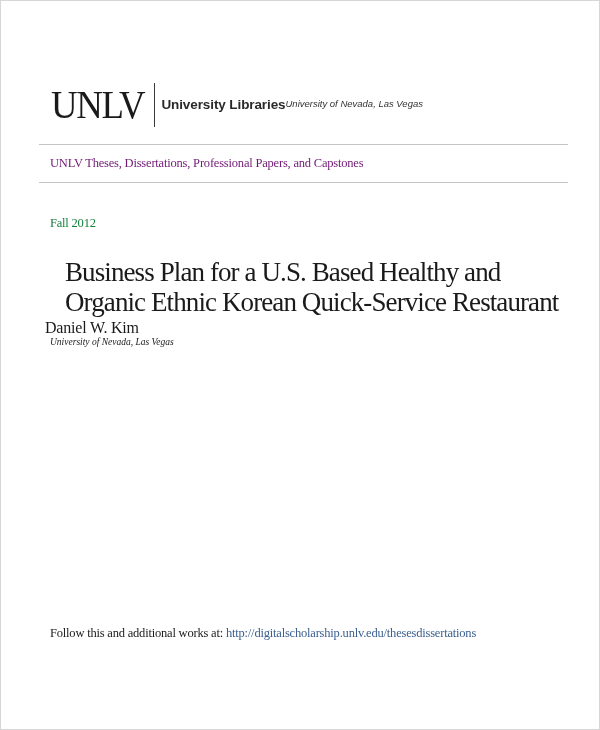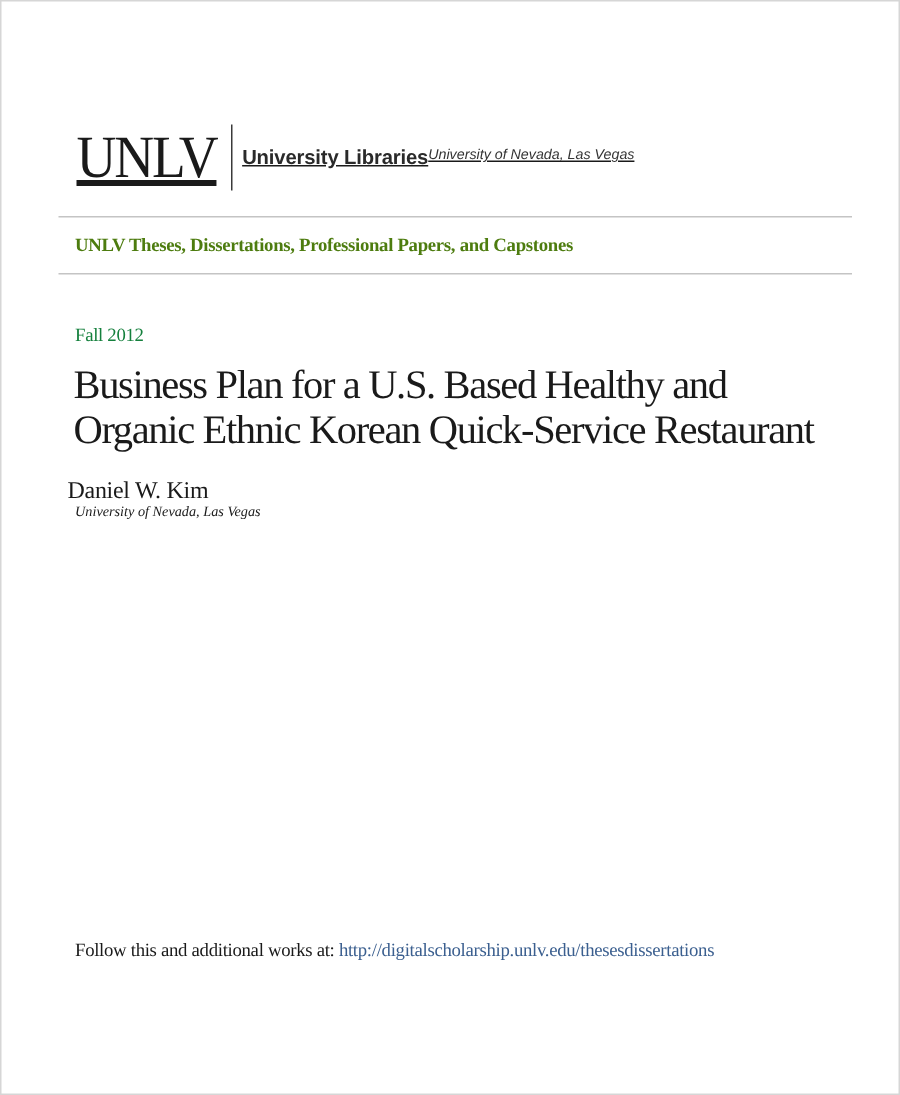--- a/index.html
+++ b/index.html
@@ -25,21 +25,20 @@
       background: #ffffff;
     }
     
     .logo {
       position: absolute;
       left: 50px;
       top: 82px;
       height: 44px;
       display: flex;
       align-items: center;
-      text-decoration: underline;
     }
     .logo-wordmark {
       font-family: "Liberation Serif", "DejaVu Serif", serif;
       font-size: 40px;
       letter-spacing: -1.5px;
       color: #1a1a1a;
       line-height: 1;
       transform: scaleX(0.92);
       transform-origin: left center;
       margin-right: -4px;
@@ -79,46 +78,45 @@
       height: 1px;
       background: #c4c4c4;
     }
     .hr.top { top: 143px; }
     .hr.bottom { top: 181px; }
     .collection-link {
       position: absolute;
       left: 49px;
       top: 155px;
       font-size: 12.5px;
-      color: #4d7c0f;
+      color: #701a75;
       text-decoration: none;
       letter-spacing: -0.2px;
       white-space: nowrap;
-      font-weight: bold;
     }
     
     .date {
       position: absolute;
       left: 49px;
       top: 215px;
       font-size: 12.5px;
       color: #15803d;
       letter-spacing: -0.2px;
     }
     .title {
       position: absolute;
       left: 48px;
       top: 240px;
       width: 520px;
       font-size: 27px;
       line-height: 30px;
       color: #1a1a1a;
       letter-spacing: -0.9px;
       font-weight: normal;
-      margin: 0;
+      margin: 16px;
     }
     .author {
       position: absolute;
       left: 44px;
       top: 318px;
       font-size: 16px;
       color: #1a1a1a;
       letter-spacing: -0.2px;
     }
     .affiliation {

